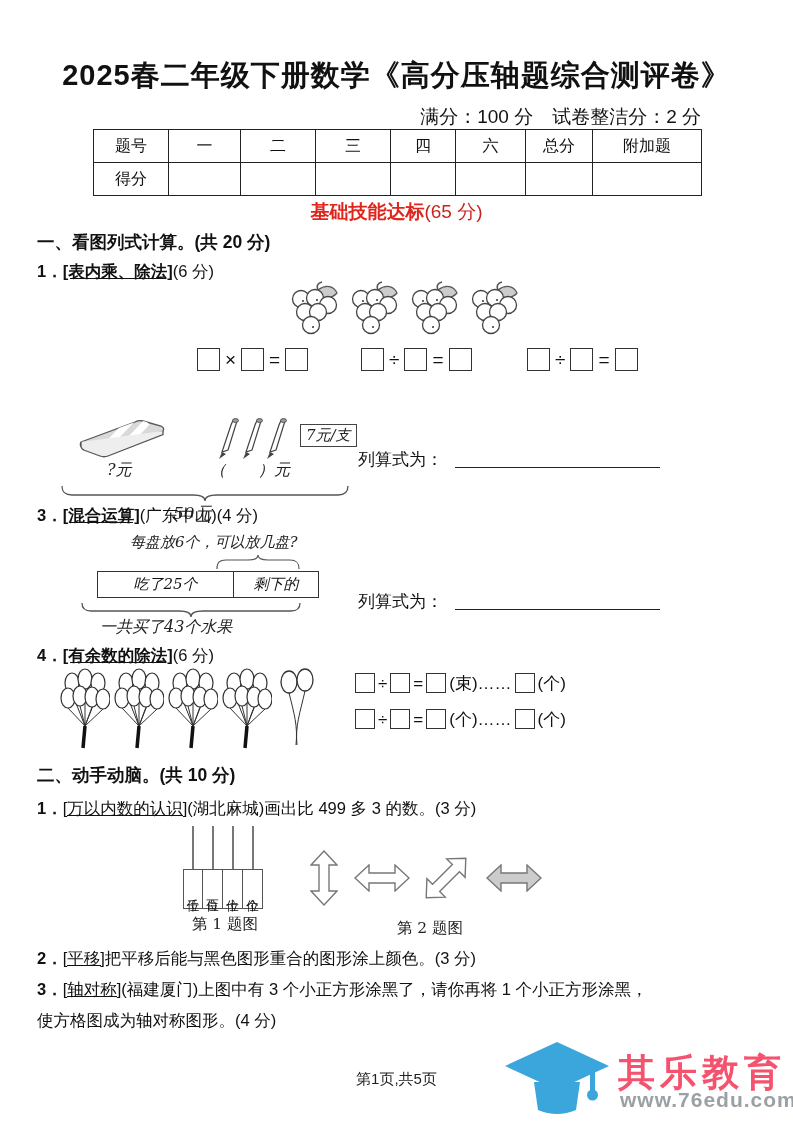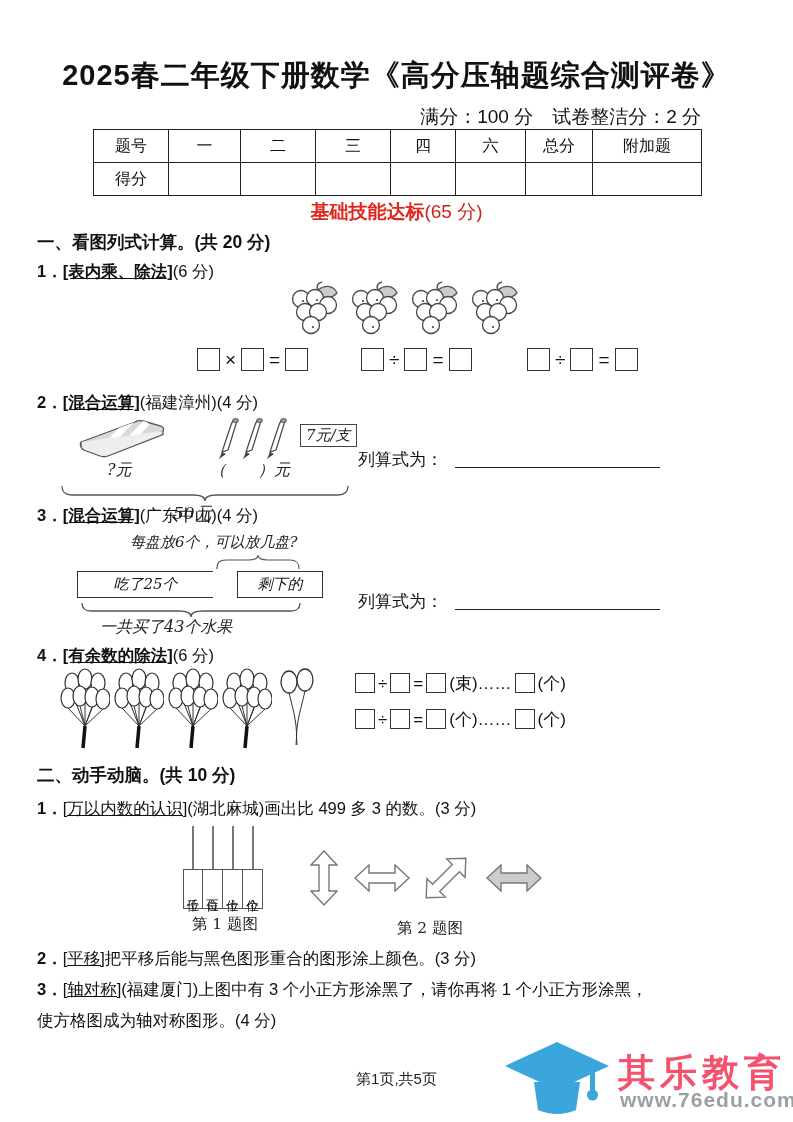--- a/index.html
+++ b/index.html
@@ -175,23 +175,20 @@
           <circle cx="29" cy="19" r="1"></circle>
           <circle cx="25" cy="46" r="1"></circle>
         </g>
       </svg>
   </div>
 
   <div class="abs eq" style="left:192px; top:348px;"><span class="wbox"></span><span class="eqt">×</span><span class="wbox"></span><span class="eqt">=</span><span class="wbox"></span></div>
   <div class="abs eq" style="left:356px; top:348px;"><span class="wbox"></span><span class="eqt">÷</span><span class="wbox"></span><span class="eqt">=</span><span class="wbox"></span></div>
   <div class="abs eq" style="left:522px; top:348px;"><span class="wbox"></span><span class="eqt">÷</span><span class="wbox"></span><span class="eqt">=</span><span class="wbox"></span></div>
 
-  <div class="abs qline" style="left:37px; top:392px;">
-    <span class="qnum">2．</span><span class="qtag">[混合运算]</span><span>(福建漳州)</span><span>(4 分)</span>
-  </div>
 
   <div class="abs" style="left:55px; top:414px; width:305px; height:110px;">
     <svg class="abs" style="left:18px; top:2px;" viewBox="0 0 100 44" width="100" height="44">
       <defs>
           <clipPath id="pc-top">
             <path d="M8,26 L62,6 Q66,4 70,5 L88,10 Q92,12 90,15 L34,36 Q30,38 26,37 L10,32 Q6,30 8,26 Z"></path>
           </clipPath>
         </defs>
       <path d="M8,26 L62,6 Q66,4 70,5 L88,10 Q92,12 90,15 L34,36 Q30,38 26,37 L10,32 Q6,30 8,26 Z" fill="#d9d9d9" stroke="#555" stroke-width="1.3"></path>
       <g clip-path="url(#pc-top)">
@@ -231,21 +228,21 @@
 
   <div class="abs qline" style="left:37px; top:505px;">
     <span class="qnum">3．</span><span class="qtag">[混合运算]</span><span>(广东中山)</span><span>(4 分)</span>
   </div>
 
   <div class="abs" style="left:75px; top:533px; width:300px; height:105px;">
     <div class="abs handw" style="left:55px; top:0; white-space:nowrap;">每盘放6个，可以放几盘?</div>
     <svg class="abs" style="left:140px; top:22px;" viewBox="0 0 86 14" width="86" height="14">
         <path d="M2,14 C2,7 5,5 11,5 L33,5 C39,5 43,3 43,0 C43,3 47,5 53,5 L75,5 C81,5 84,7 84,14" fill="none" stroke="#555" stroke-width="1.2"></path>
       </svg>
-    <div class="abs" style="left:2px; top:38px; display:flex;gap:24px;">
+    <div class="abs" style="left:22px; top:38px; display:flex;">
       <div class="barcell" style="width:136px; border-right:none;">吃了25个</div>
       <div class="barcell" style="width:86px;">剩下的</div>
     </div>
     <svg class="abs" style="left:5px; top:68px;" viewBox="0 0 222 16" width="222" height="16">
         <path d="M2,2 C2,8 5,10 11,10 L99,10 C106,10 111,12 111,16 C111,12 116,10 123,10 L211,10 C217,10 220,8 220,2" fill="none" stroke="#555" stroke-width="1.3"></path>
       </svg>
     <div class="abs handw" style="left:25px; top:84px; font-size:16px; white-space:nowrap;">一共买了43个水果</div>
   </div>
 
   <div class="abs answer-label" style="left:358px; top:590px;">列算式为：</div>

